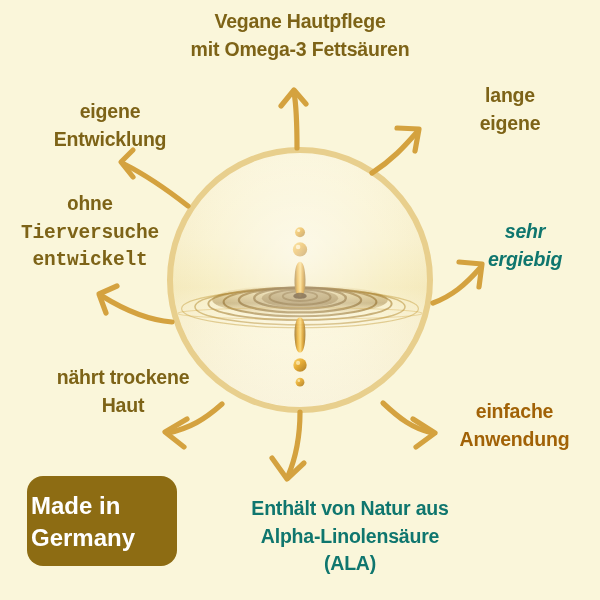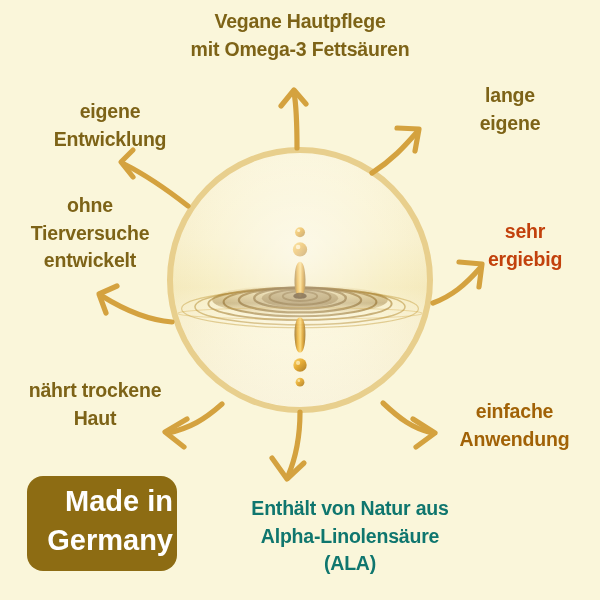--- a/index.html
+++ b/index.html
@@ -28,40 +28,40 @@
     font-size: 19.5px;
     line-height: 1.42;
     text-align: center;
     letter-spacing: -0.2px;
     white-space: pre-line;
   }
 
   .f-top      { left: 150px; top: 8px;   width: 300px; }
   .f-topleft  { left: 20px;  top: 78px;  width: 180px; }
   .f-topright { left: 430px; top: 82px;  width: 160px; }
-  .f-left     { left: 0px;   top: 192px; width: 180px; }
+  .f-left     { left: 0px;   top: 192px; width: 180px; font-family: Liberation Mono, monospace; }
   .f-right    { left: 450px; top: 218px; width: 150px; }
-  .f-botleft  { left: 0px;   top: 377px; width: 190px; }
+  .f-botleft  { left: 0px;   top: 364px; width: 190px; padding-left: 28px; }
   .f-botright { left: 432px; top: 398px; width: 165px; }
   .f-bottom   { left: 190px; top: 495px; width: 320px; }
 
   
   #made-in-germany {
     position: absolute;
     left: 27px;
     top: 476px;
     width: 150px;
-    padding: 6px 4px 12px;
+    padding: 14px 4px 12px;
     background: #8d6c13;
     border-radius: 16px;
     color: #ffffff;
     font-weight: bold;
-    font-size: 29px;
+    font-size: 24px;
     line-height: 1.33;
-    text-align: right;
+    text-align: left;
     white-space: pre-line;
     box-sizing: border-box;
   }
 
   
   #oil-circle {
     position: absolute;
     left: 167px;
     top: 147px;
     width: 266px;
@@ -227,21 +227,21 @@
 
   <div class="feature f-top" style="color: rgb(125, 99, 23);">Vegane Hautpflege
 mit Omega-3 Fettsäuren</div>
   <div class="feature f-topleft" style="color: rgb(125, 99, 23); margin-top: 20px;">eigene
 Entwicklung</div>
   <div class="feature f-topright" style="color: rgb(125, 99, 23);">lange
 eigene</div>
   <div class="feature f-left" style="color: rgb(125, 99, 23);">ohne
 Tierversuche
 entwickelt</div>
-  <div class="feature f-right" style="color: #c2410c;">sehr
+  <div class="feature f-right" style="color: #0f766e; font-style: italic;">sehr
 ergiebig</div>
   <div class="feature f-botleft" style="color: rgb(125, 99, 23);">nährt trockene
 Haut</div>
   <div class="feature f-botright" style="color: #a16207;">einfache
 Anwendung</div>
   <div class="feature f-bottom" style="color: #0f766e;">Enthält von Natur aus
 Alpha-Linolensäure
 (ALA)</div>
 
   <div id="made-in-germany" style="background: rgb(141, 108, 19); color: rgb(255, 255, 255);">Made in

